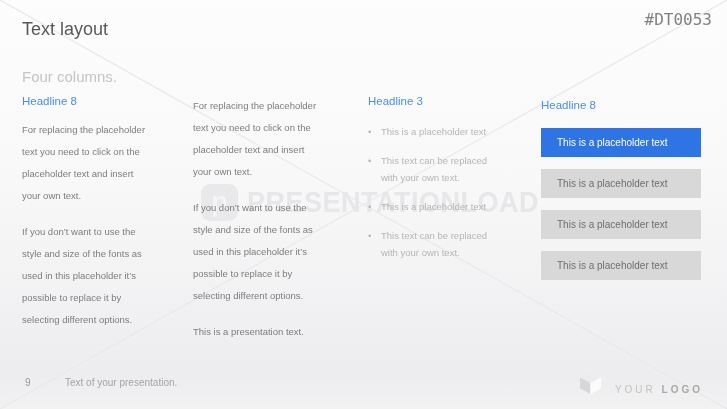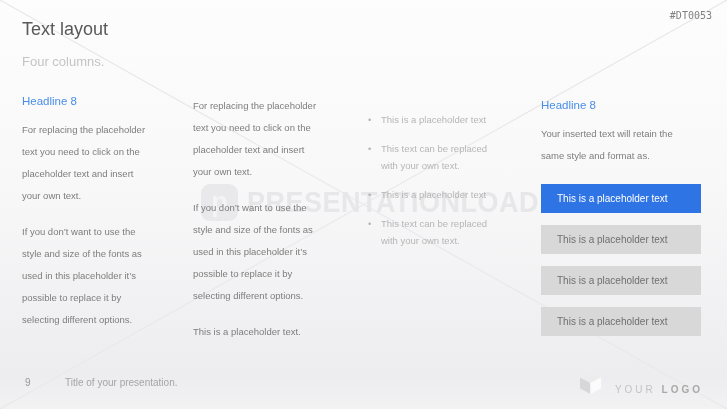--- a/index.html
+++ b/index.html
@@ -40,29 +40,29 @@
     color: #e7e7e9;
     transform: scaleY(1.08);
     white-space: nowrap;
   }
 
   .content { position: absolute; inset: 0; z-index: 3; }
 
   .code {
     position: absolute; top: 10px; right: 15px;
     font-family: "DejaVu Sans Mono", monospace;
-    font-size: 10px; color: #818181;
+    font-size: 16px; color: #818181;
   }
   .title {
     position: absolute; left: 22px; top: 19px;
     font-size: 18px; color: #595959;
   }
   .subtitle {
-    position: absolute; left: 22px; top: 54px;
-    font-size: 13px; color: #c4c4c4;
+    position: absolute; left: 22px; top: 68px;
+    font-size: 15px; color: #c4c4c4;
   }
 
   .col { position: absolute; top: 95px; }
   .col1 { left: 22px;  width: 150px; }
   .col2 { left: 193px; width: 150px; }
   .col3 { left: 368px; width: 152px; }
   .col4 { left: 541px; width: 160px; top: 99px; }
 
   .headline {
     font-size: 11.5px;
@@ -156,24 +156,25 @@
     <div class="col col2">
       <div class="para">For replacing the placeholder
 text you need to click on the
 placeholder text  and insert
 your own text.</div>
       <div class="para">If you don’t want to use the
 style and size of the fonts as
 used in this placeholder it’s
 possible to replace it by
 selecting different options.</div>
-      <div class="para">This is a placeholder text.</div>
+      <div class="para">This is a presentation text.</div>
     </div>
 
     <div class="col col3">
+      <div class="headline">Headline 3</div>
       <div class="bullets">
         <div class="bullet-item">
           <span class="bullet-marker">•</span>
           <span class="bullet-text">This is a placeholder text</span>
         </div>
         <div class="bullet-item">
           <span class="bullet-marker">•</span>
           <span class="bullet-text">This text can be replaced
 with your own text.</span>
         </div>
@@ -184,33 +185,31 @@
         <div class="bullet-item">
           <span class="bullet-marker">•</span>
           <span class="bullet-text">This text can be replaced
 with your own text.</span>
         </div>
       </div>
     </div>
 
     <div class="col col4">
       <div class="headline">Headline 8</div>
-      <div class="para">Your inserted text will retain the
-same style and format as.</div>
       <div class="btn-stack">
         <button class="ph-btn primary">This is a placeholder text</button>
         <button class="ph-btn secondary">This is a placeholder text</button>
         <button class="ph-btn secondary">This is a placeholder text</button>
         <button class="ph-btn secondary">This is a placeholder text</button>
       </div>
     </div>
 
     <div class="footer">
       <div class="page-number">9</div>
-      <div class="footer-title">Title of your presentation.</div>
+      <div class="footer-title">Text of your presentation.</div>
       <div class="logo-block">
         <svg width="23" height="24" viewBox="0 0 23 24">
           <polygon points="11.5,1 22,6.5 22,17.5 11.5,23 1,17.5 1,6.5" fill="#f4f4f5"></polygon>
           <polygon points="11.5,1 22,6.5 11.5,12 1,6.5" fill="#ececed"></polygon>
           <polygon points="1,6.5 11.5,12 11.5,23 1,17.5" fill="#d7d7d9"></polygon>
           <polygon points="22,6.5 22,17.5 11.5,23 11.5,12" fill="#fbfbfc"></polygon>
         </svg>
         <div class="logo-text"><span class="lt-light">YOUR </span><span class="lt-bold">LOGO</span></div>
       </div>
     </div>

